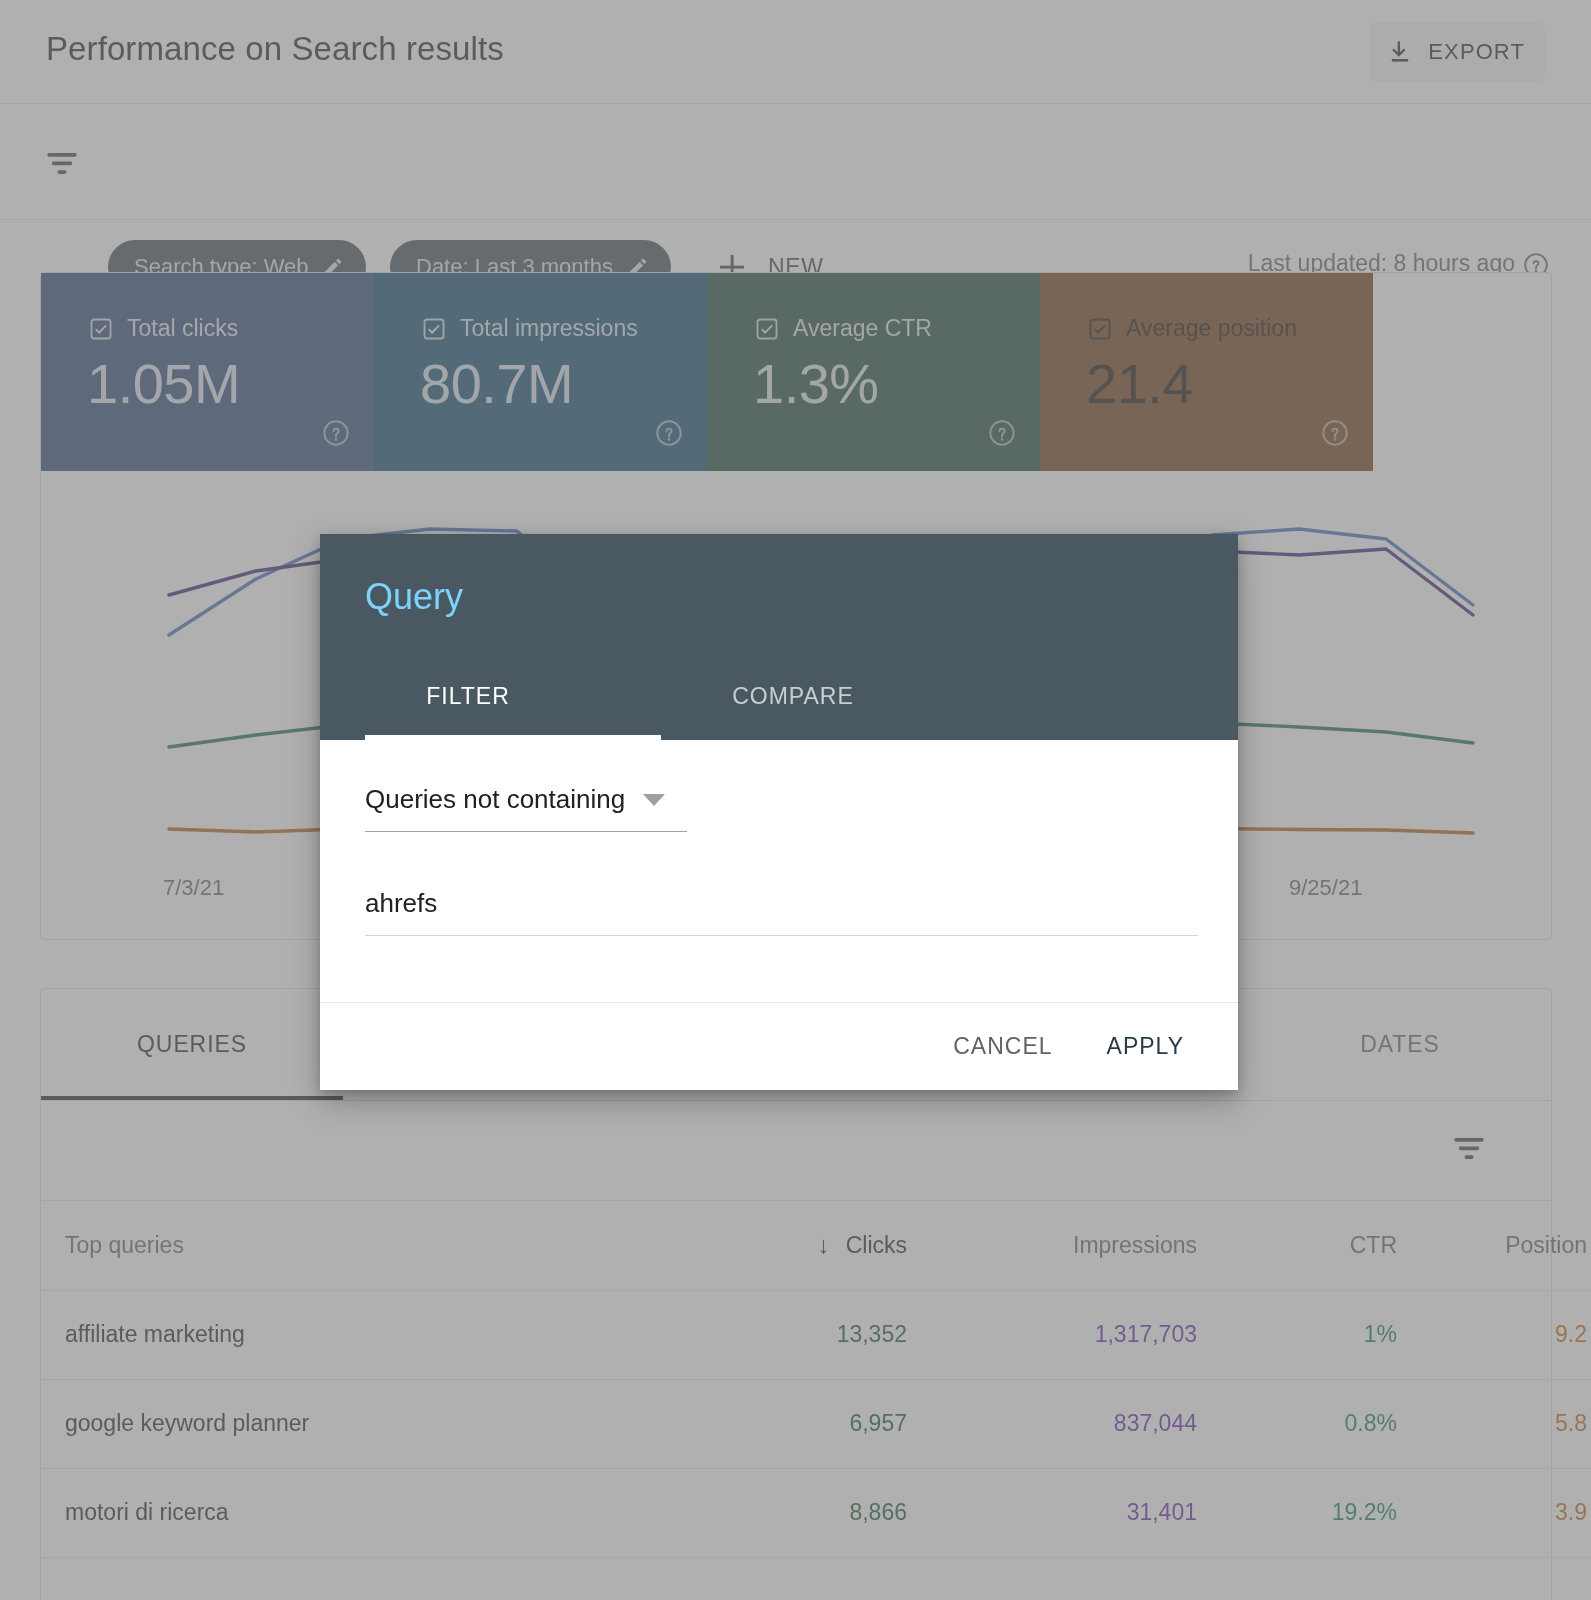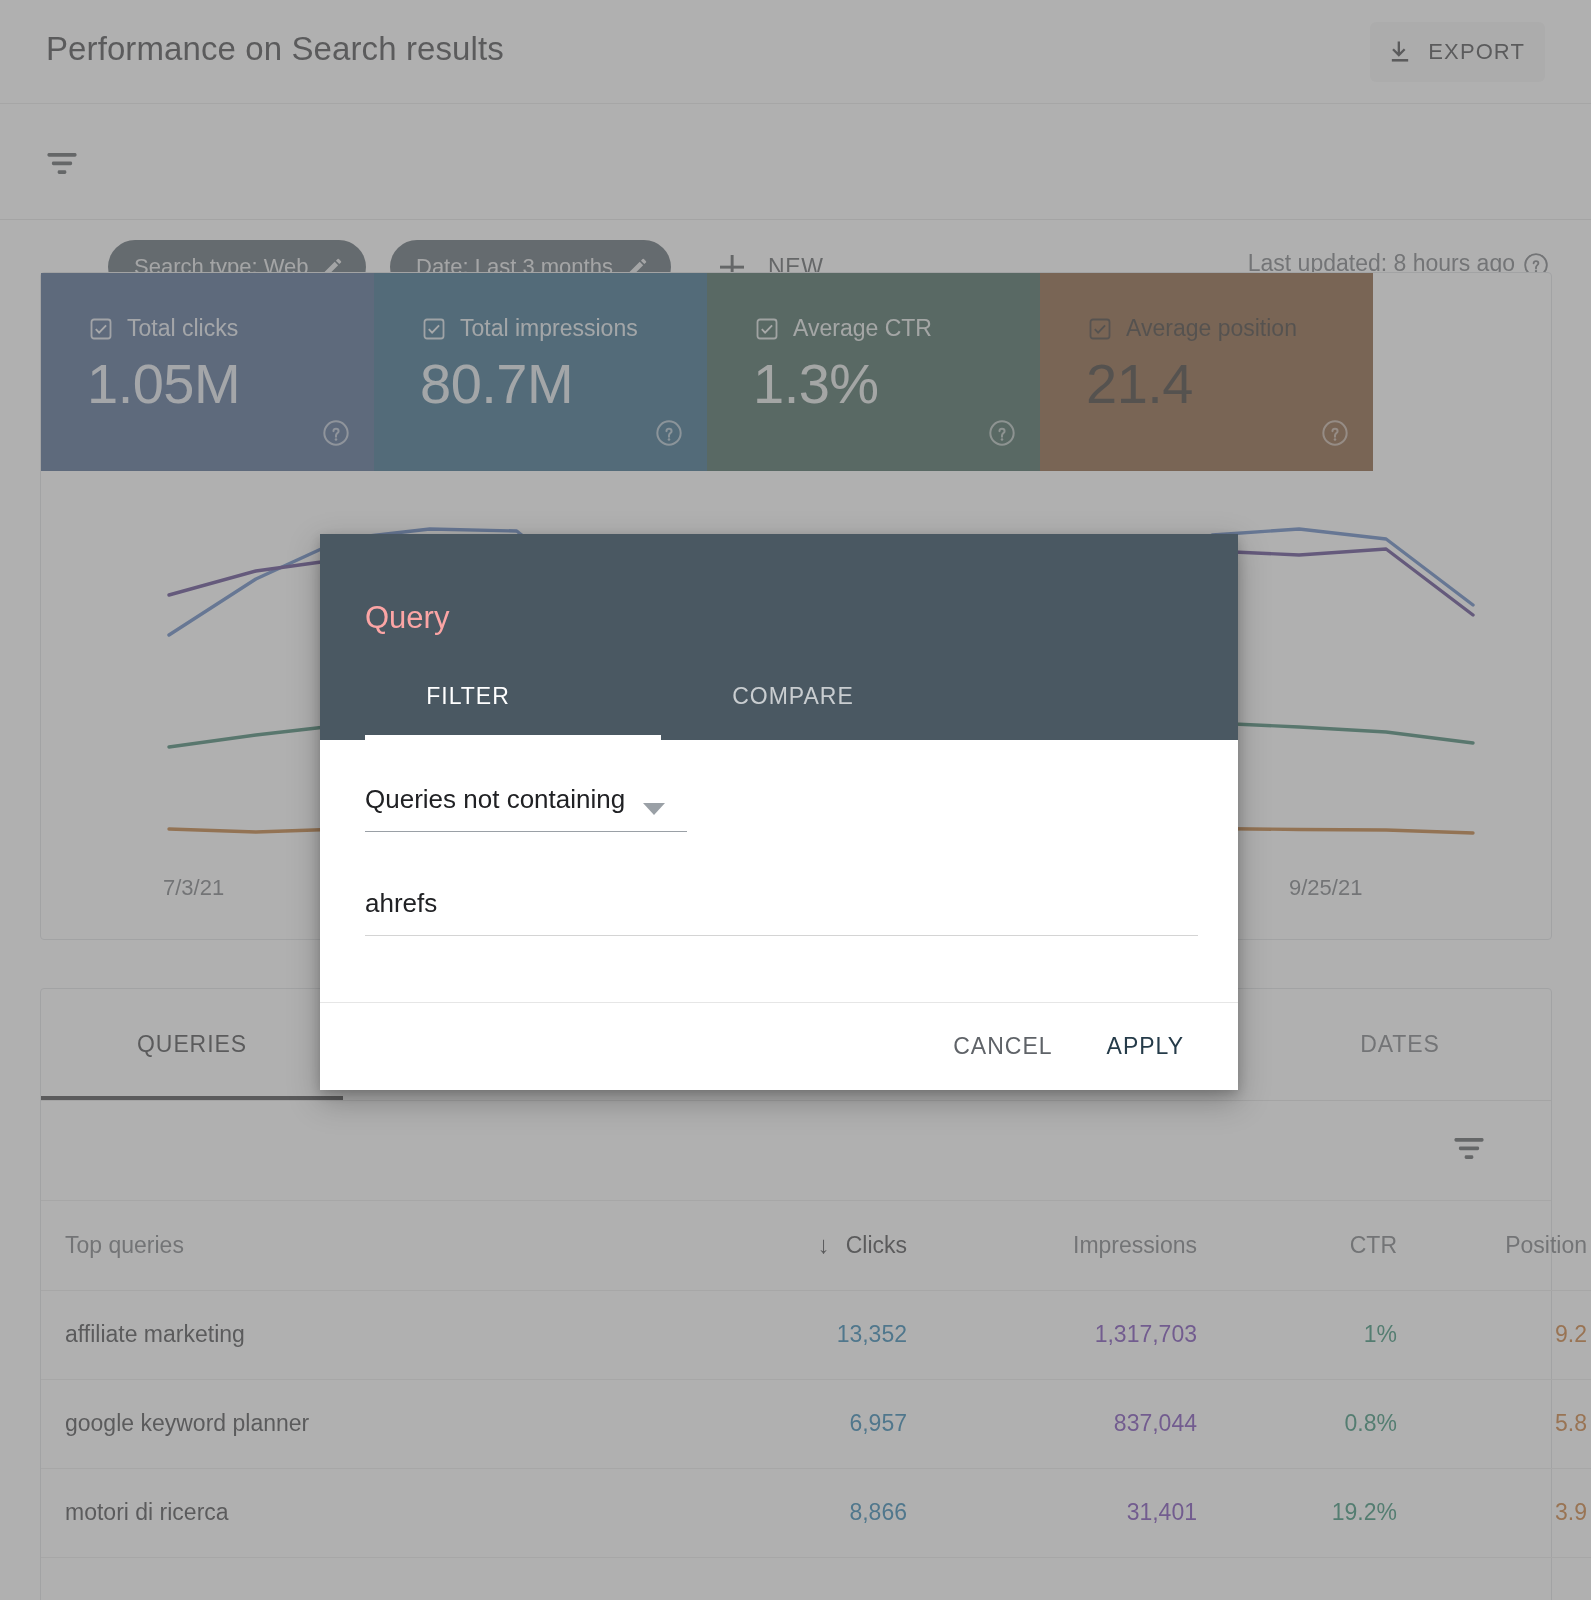--- a/index.html
+++ b/index.html
@@ -112,53 +112,53 @@
   .col-q  { width: 640px; text-align: left; }
   .col-c  { width: 250px; text-align: right; }
   .col-i  { width: 290px; text-align: right; }
   .col-r  { width: 200px; text-align: right; }
   .col-p  { width: 190px; text-align: right; }
   th.col-q { padding-left: 46px; }
   td.col-q { padding-left: 46px; color: #202124; }
   td.col-p, th.col-p { padding-right: 56px; }
   .sorthead { display: inline-flex; align-items: center; gap: 16px; color: #202124; }
   .sorthead .arrow { font-size: 24px; }
-  .v-clicks { color: #0369a1; }
+  .v-clicks { color: #14532d; }
   .v-impr   { color: #5c23a8; }
   .v-ctr    { color: #0f7a5a; }
   .v-pos    { color: #c2620f; }
 
   
   .scrim {
     position: absolute; inset: 0; background: rgba(128,128,128,.62);
     z-index: 50;
   }
 
   
   .dialog {
     position: absolute; left: 320px; top: 534px; width: 918px; height: 556px;
     z-index: 60; background: #fff;
     box-shadow: 0 11px 30px rgba(0,0,0,.26), 0 4px 10px rgba(0,0,0,.18);
   }
   .dlg-head { position: relative; height: 206px; background: #4a5862; }
   .dlg-title {
     position: absolute; left: 45px; top: 42px;
-    font-size: 31px; color: #fca5a5; font-weight: 500; margin-top: 24px;
+    font-size: 36px; color: #7dd3fc; font-weight: 500;
   }
   .dlg-tabs { position: absolute; left: 0; bottom: 0; width: 100%; height: 88px; display: flex; gap: 29px; }
   .dlg-tab {
     width: 296px; display: flex; align-items: center; justify-content: center;
     font-size: 23px; letter-spacing: 1px; cursor: pointer;
   }
   .dlg-tab.active { color: #ffffff; }
   .dlg-tab.inactive { color: rgba(255,255,255,.70); }
   .dlg-tab-underline { position: absolute; left: 45px; bottom: 0; width: 296px; height: 5px; background: #fff; }
   .dlg-body { position: relative; height: 262px; background: #fff; }
   .sel-wrap { position: absolute; left: 45px; top: 44px; width: 322px; cursor: pointer; }
-  .sel-row { display: flex; align-items: flex-end; gap: 18px; padding-bottom: 16px; }
+  .sel-row { display: flex; align-items: center; gap: 18px; padding-bottom: 16px; }
   .sel-text { font-size: 26px; color: #202124; white-space: nowrap; }
   .caret { width: 0; height: 0; border-left: 11px solid transparent; border-right: 11px solid transparent; border-top: 12px solid #9aa0a6; }
   .sel-underline { height: 1px; background: #9aa0a6; }
   .txt-wrap { position: absolute; left: 45px; top: 148px; width: 833px; }
   .txt-val { font-size: 26px; color: #202124; padding-bottom: 16px; }
   .txt-underline { height: 1px; background: #d4d4d4; }
   .dlg-foot {
     position: relative; height: 88px; border-top: 1px solid #e6e6e6;
     display: flex; align-items: center; justify-content: flex-end; gap: 10px;
     padding-right: 32px;

